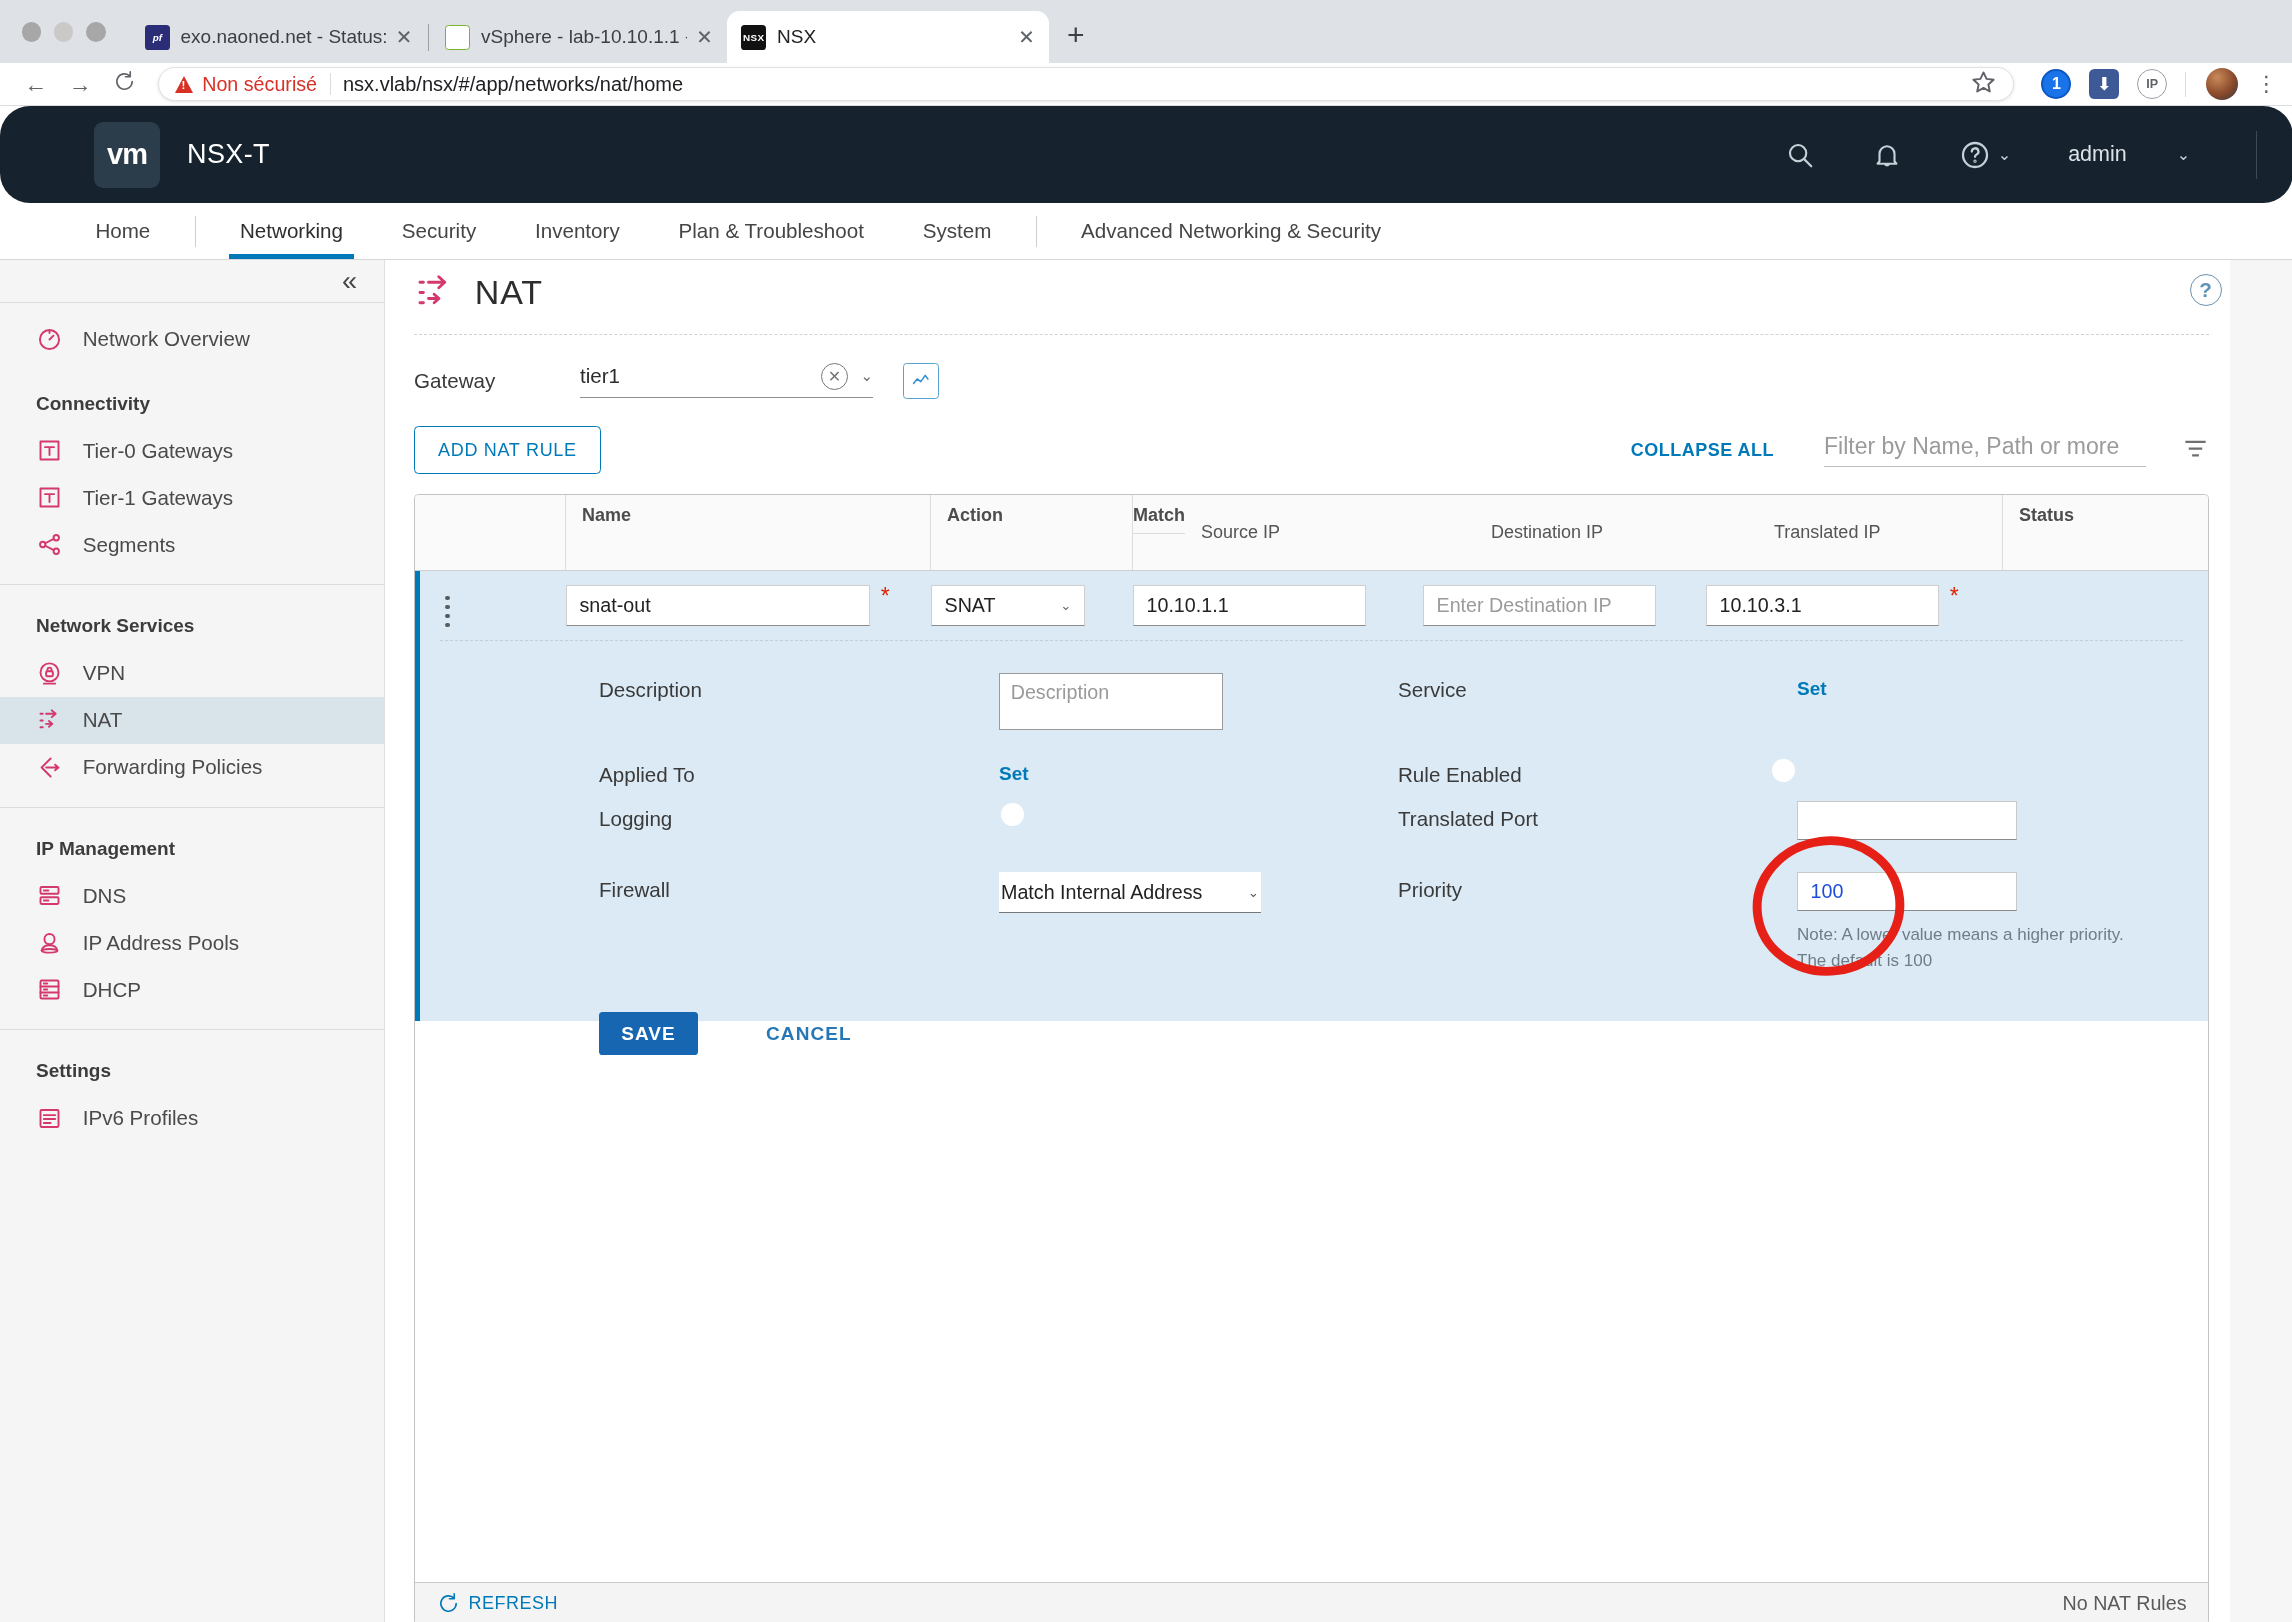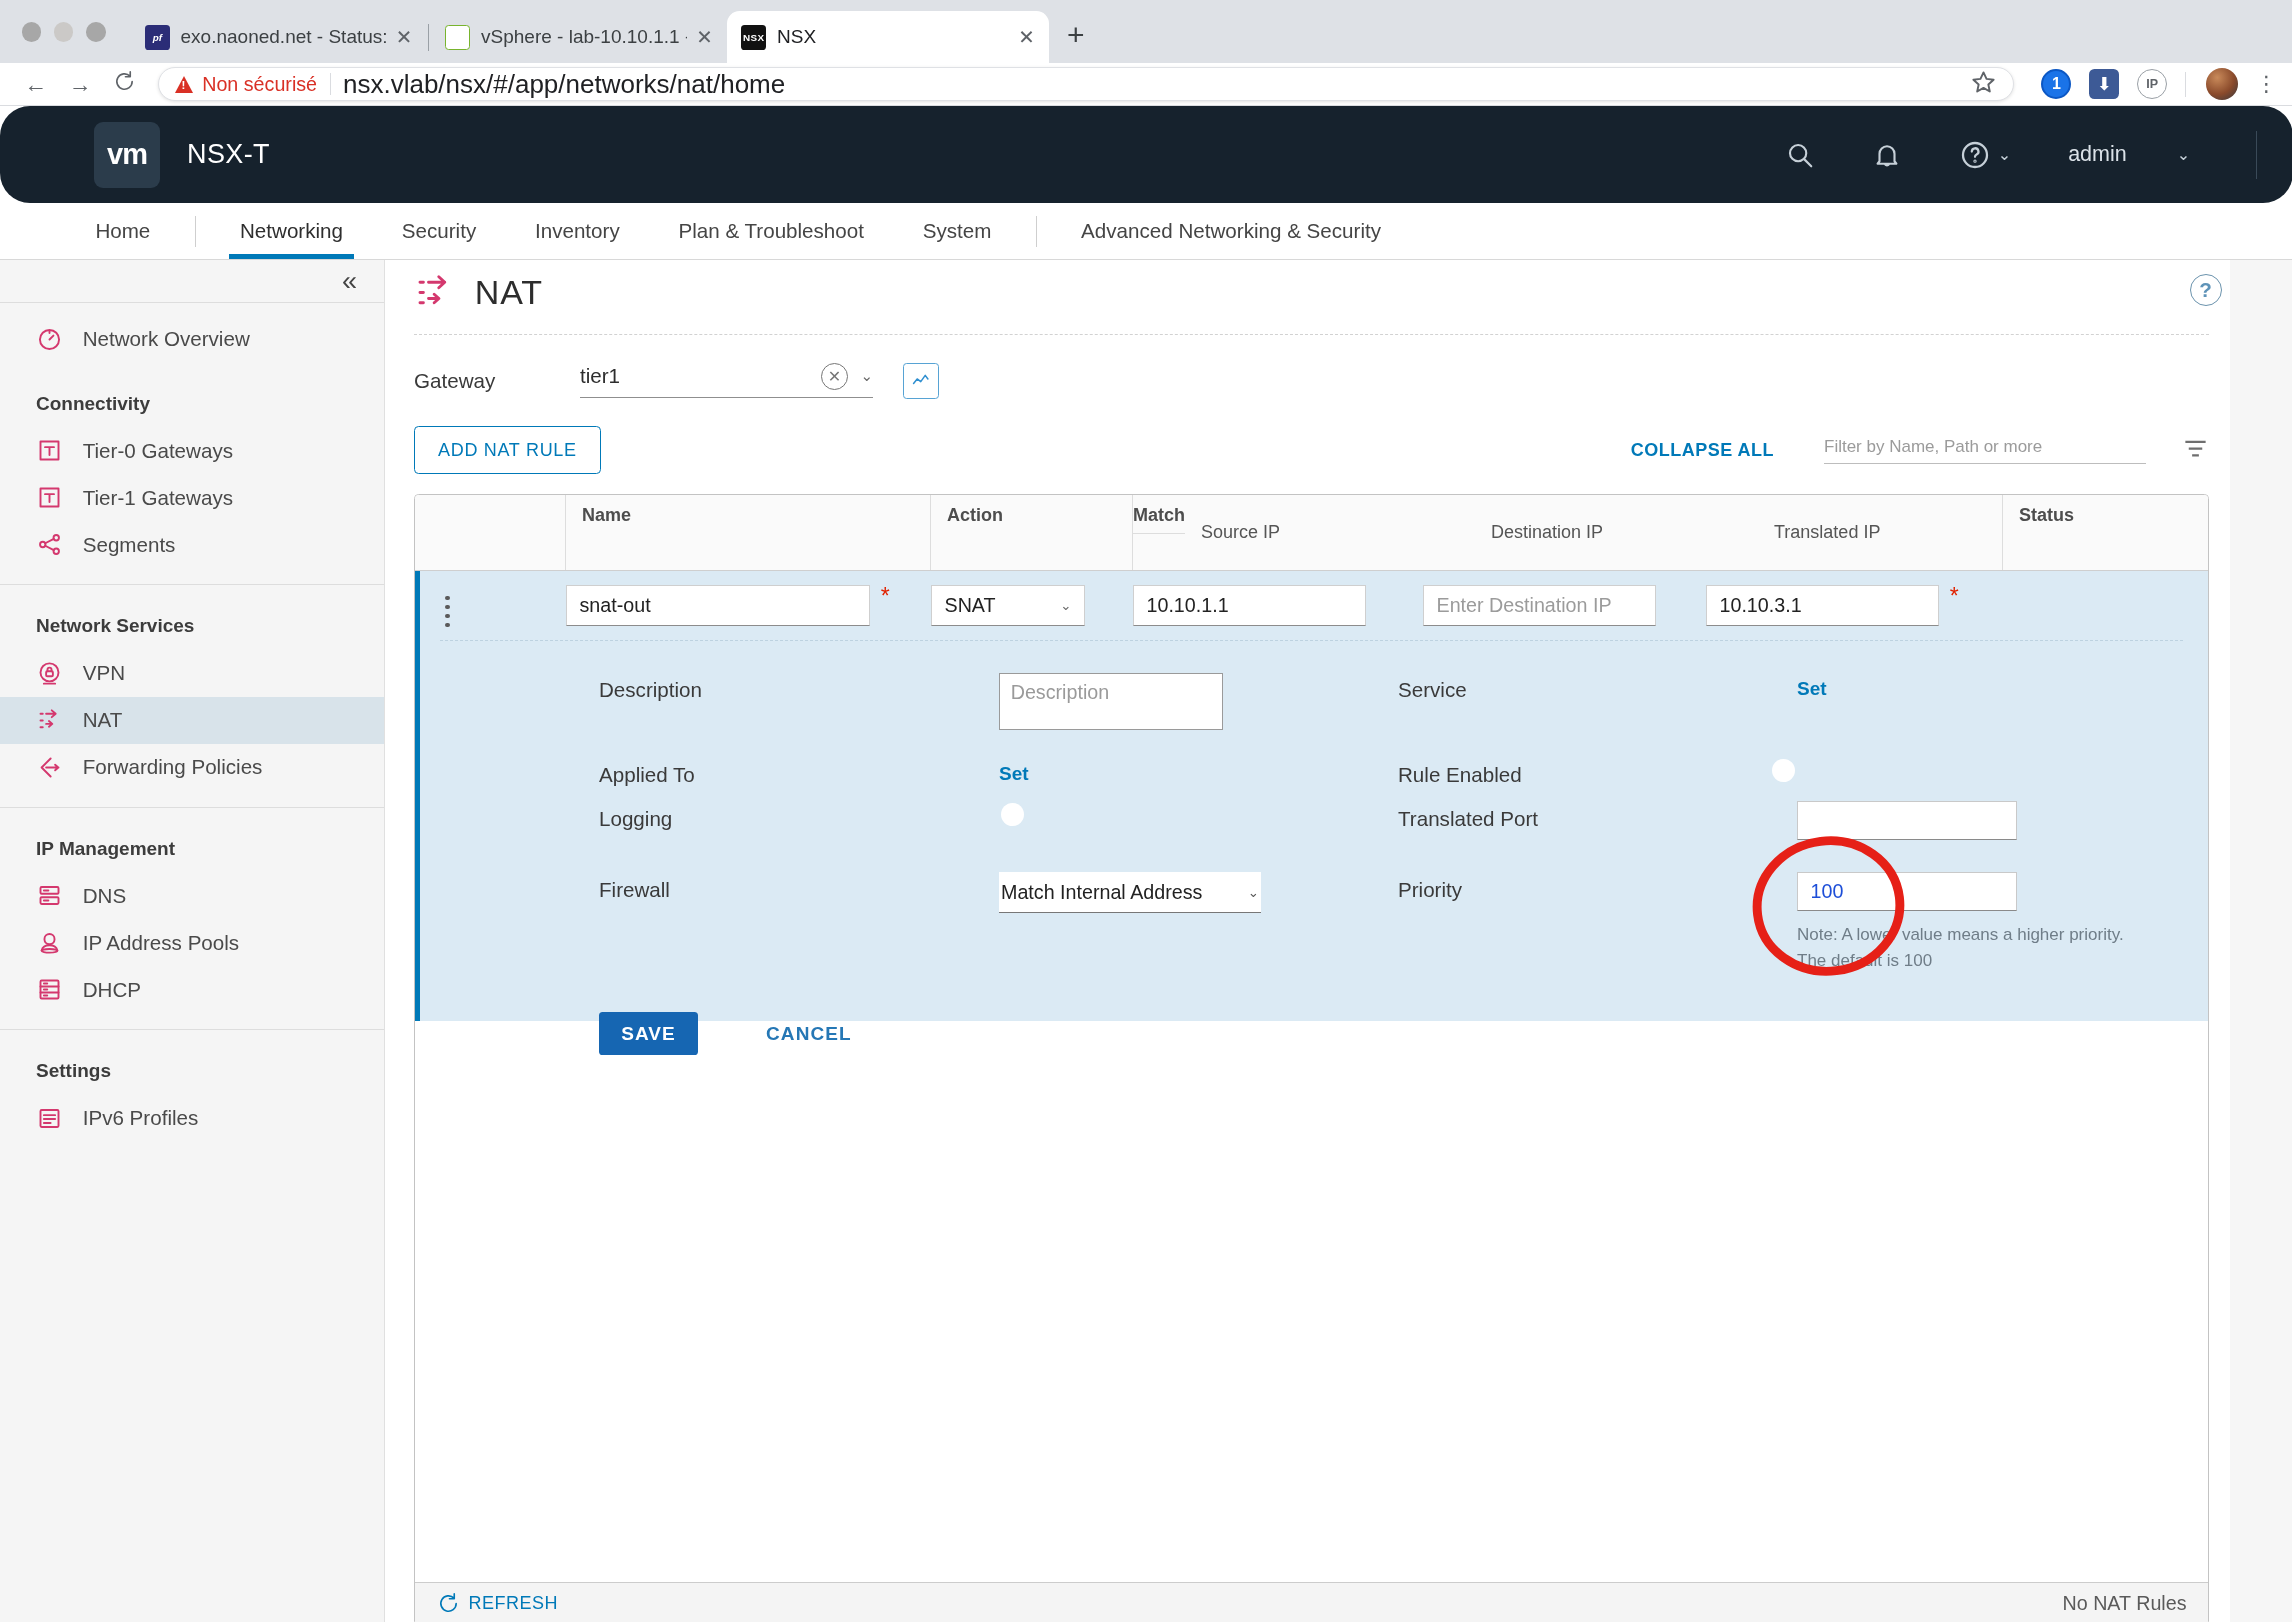--- a/index.html
+++ b/index.html
@@ -23,21 +23,21 @@
   .tabsep { width:0.9px; height:27px; background:#9aa0a6; margin:0 1.8px 12.5px 1.8px; align-self:flex-end; }
   .newtab { font-size:30px; color:#3c4043; margin:0 0 10.7px 18px; }
 
   .toolbar { height:43px; background:#fff; display:flex; align-items:center; padding:0 16px; gap:5.4px; border-bottom:0.9px solid #dadce0; }
   .navbtn { font-size:23px; color:#5f6368; width:39px; text-align:center; }
   .omnibox { flex:1; height:34px; background:#fff; border:0.9px solid #dfe1e5; box-shadow:0 0.9px 3.6px rgba(0,0,0,.12); border-radius:17px; margin:0 9px; display:flex; align-items:center; padding:0 16px; }
   .warn-tri { width:0; height:0; border-left:9.9px solid transparent; border-right:9.9px solid transparent; border-bottom:17px solid #d93025; position:relative; margin-right:9px; }
   .warn-tri:after { content:"!"; position:absolute; left:-2.7px; top:2.7px; color:#fff; font-size:11.6px; font-weight:bold; }
   .nonsec { color:#d93025; font-size:19.7px; }
   .omni-sep { width:0.9px; height:21.5px; background:#dadce0; margin:0 12.5px; }
-  .url { color:#202124; font-size:26px; }
+  .url { color:#202124; font-size:20px; }
   .omni-star { margin-left:auto; }
   .ext { width:30px; height:30px; margin-left:12.5px; flex:none; display:flex; align-items:center; justify-content:center; }
   .ext-1p { border-radius:50%; background:#1a73e8; color:#fff; font-weight:bold; font-size:16px; border:2.7px solid #0b57c4; }
   .ext-dl { border-radius:5.4px; background:#3d5a96; color:#fff; font-size:18px; }
   .ext-ip { border-radius:50%; border:1.8px solid #9aa0a6; color:#5f6368; font-size:12.5px; font-weight:bold; }
   .avatar { width:32px; height:32px; border-radius:50%; margin-left:14.3px; background:radial-gradient(circle at 35% 30%, #c98a5a, #8a4a2b 55%, #31373f); }
   .kebab { color:#5f6368; font-size:21.5px; letter-spacing:0; margin-left:12.5px; line-height:9px; text-align:center; }
   .tb-sep { width:0.9px; height:25px; background:#dadce0; margin-left:12.5px; }
 
   
@@ -80,21 +80,21 @@
   .gw-label { font-size:20.6px; color:#3a3a3a; width:107px; }
   .gw-select { margin-left:59px; width:293px; border-bottom:0.9px solid #8f8f8f; display:flex; align-items:center; padding-bottom:7.2px; }
   .gw-value { font-size:20.6px; color:#2d2d2d; flex:1; }
   .gw-clear { width:27px; height:27px; border:1.8px solid #767676; border-radius:50%; color:#767676; font-size:16px; display:flex; align-items:center; justify-content:center; margin-right:12.5px; }
   .gw-chev { color:#666; font-size:15px; }
   .gw-graph { width:36px; height:36px; border:1.8px solid #57a3d4; border-radius:3.6px; margin-left:30px; display:flex; align-items:center; justify-content:center; color:#2f8fd0; }
 
   .actions-row { margin-top:23px; display:flex; align-items:center; }
   .btn-outline { height:48px; border:1.8px solid #0079b8; border-radius:4.5px; background:#fff; color:#0079b8; font-size:18px; letter-spacing:0.7px; padding:0 23px; display:flex; align-items:center; font-family:inherit; }
   .collapse-all { margin-left:auto; color:#0079b8; font-size:18px; font-weight:bold; letter-spacing:0.5px; }
-  .filter-box { margin-left:50px; width:322px; border-bottom:0.9px solid #bdbdbd; padding-bottom:6px; color:#9b9b9b; font-size:17px; }
+  .filter-box { margin-left:50px; width:322px; border-bottom:0.9px solid #bdbdbd; padding-bottom:6px; color:#9b9b9b; font-size:23px; }
   .filter-ic { margin-left:36px; color:#6f6f6f; }
 
   
   .tablewrap { margin-top:19.7px; height:1132px; border:0.9px solid #c3c3c3; border-radius:4.5px; display:flex; flex-direction:column; overflow:hidden; background:#fff; }
   .thead { background:#fafafa; border-bottom:0.9px solid #cfcfcf; display:flex; height:76px; flex:none; }
   .th-col { padding:10.7px 0 0 16px; font-size:18px; font-weight:bold; color:#4d4d4d; }
   .c-handle { width:151px; border-right:0.9px solid #ddd; }
   .c-name { width:365px; border-right:0.9px solid #ddd; }
   .c-action { width:202px; border-right:0.9px solid #ddd; }
   .c-match { width:869px; display:flex; flex-direction:row; padding:0; }

